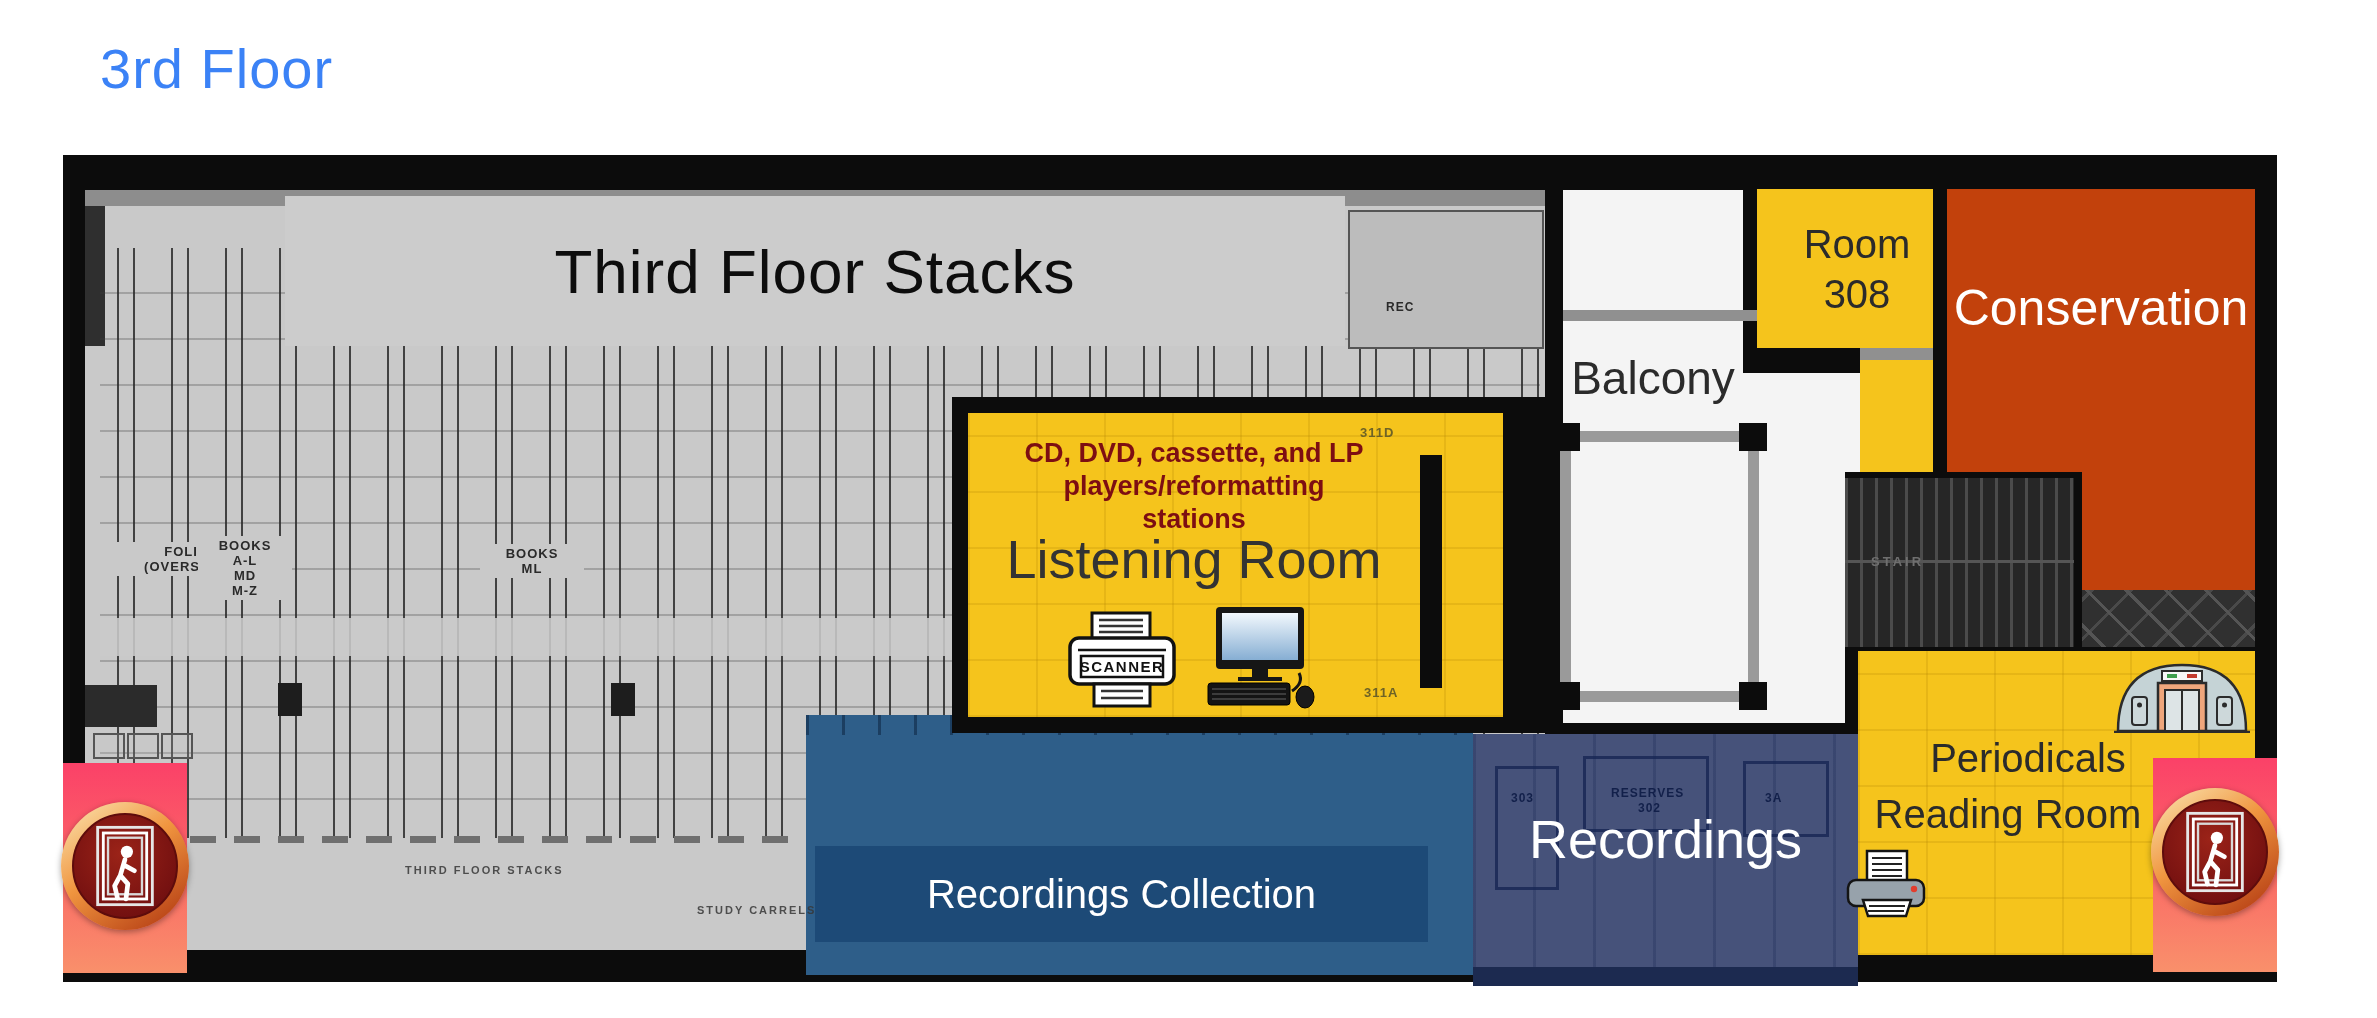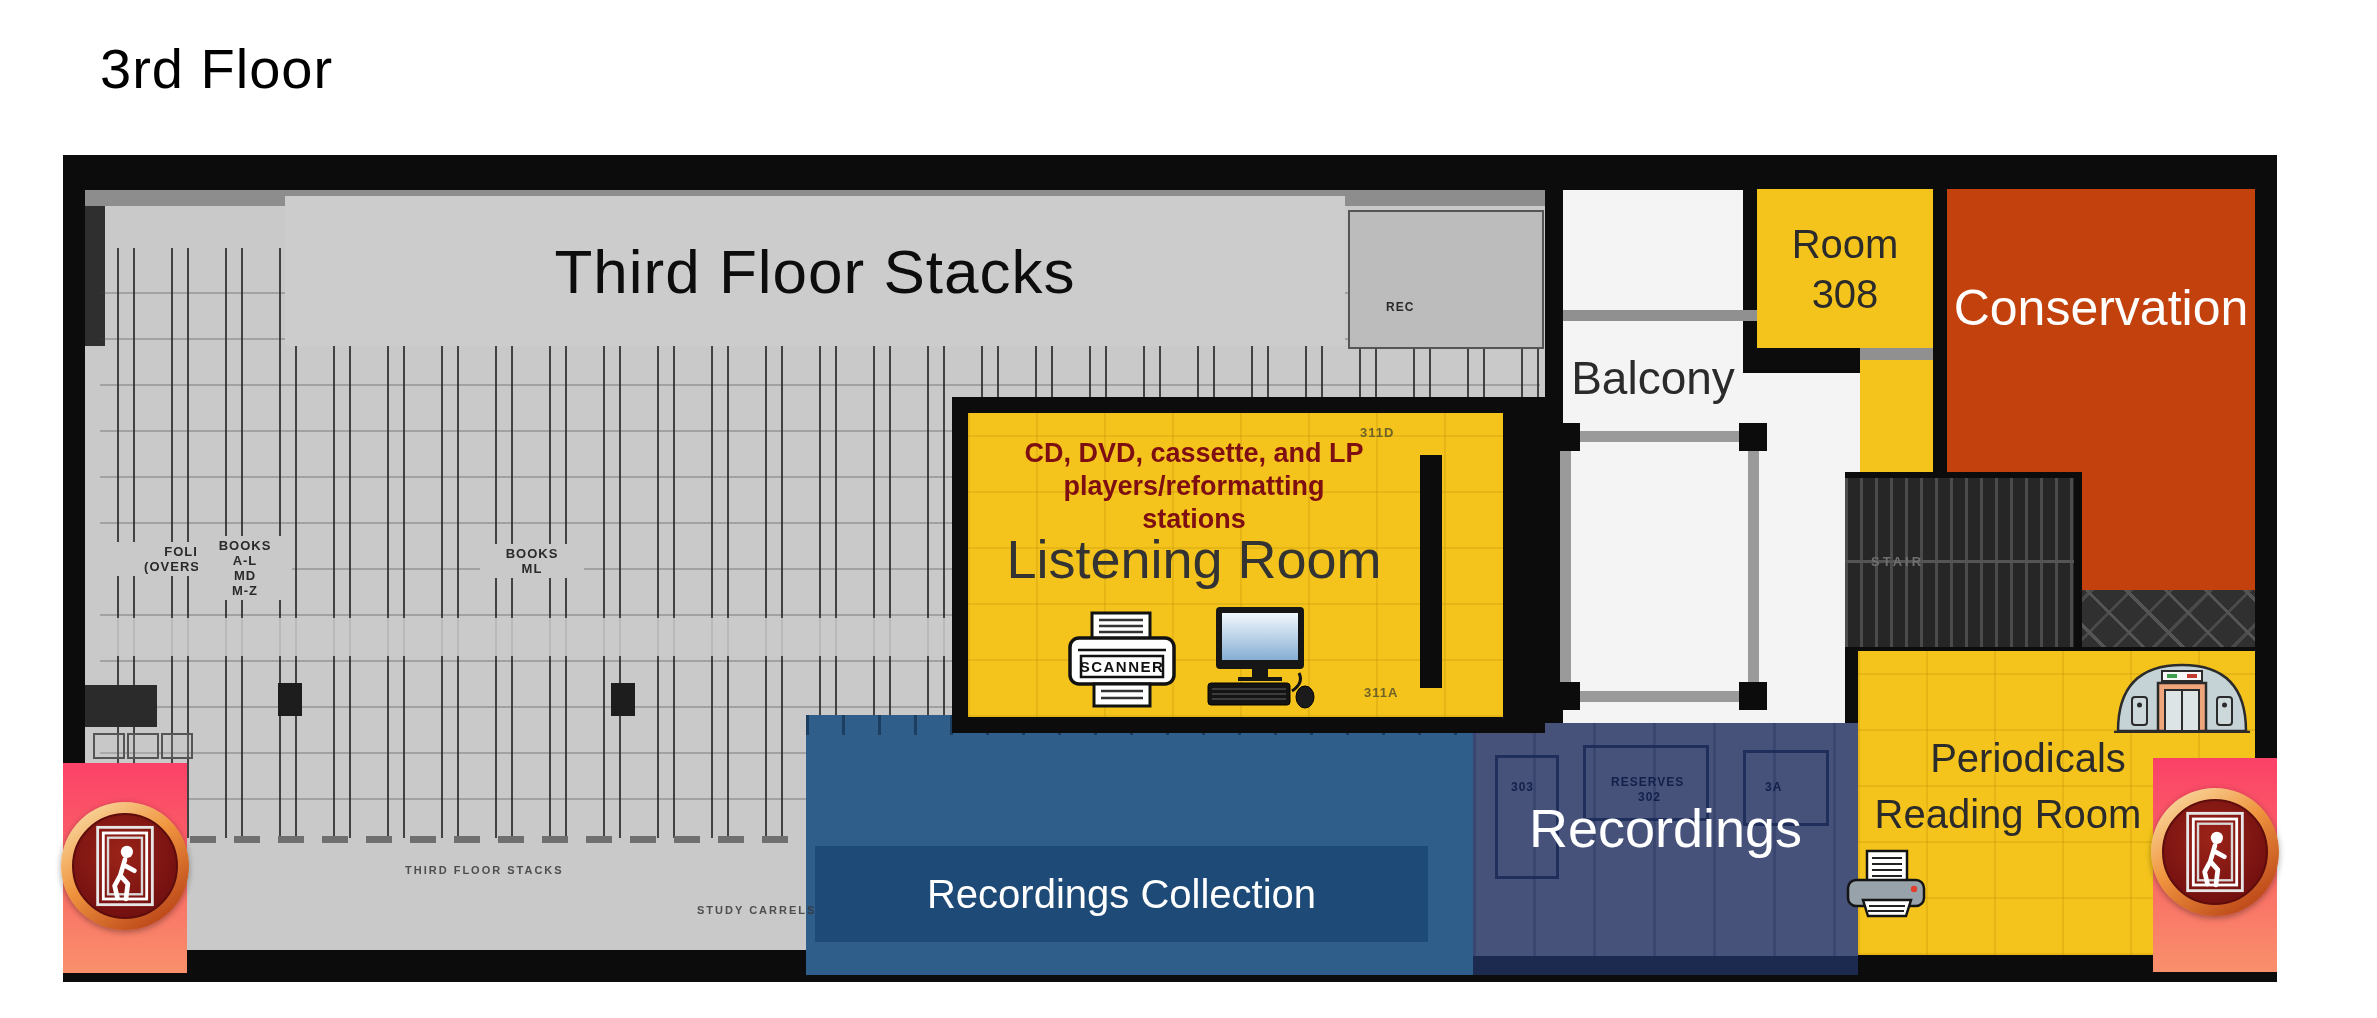--- a/index.html
+++ b/index.html
@@ -24,21 +24,21 @@
   
   .yellow{background:#f5c41c;}
   .yellow-pat{background-image:
      repeating-linear-gradient(0deg,rgba(170,125,0,.20) 0 2px,transparent 2px 56px),
      repeating-linear-gradient(90deg,rgba(170,125,0,.20) 0 2px,transparent 2px 68px);}
   .maroon{color:#7d0e12;font-weight:bold;font-size:27px;line-height:33px;}
   .roomnum{color:#6e6326;font-weight:bold;font-size:13px;letter-spacing:1px;}
   
   .blue{background:#2e5e89;}
   .blue-overlay{background:#1d4a77;}
-  .slate{background:#46527a;}
+  .slate{background:#46527a;margin-top:11px;}
   .slate-pat{background-image:repeating-linear-gradient(90deg,rgba(20,35,80,.25) 0 3px,transparent 3px 60px);}
   .planrect{border:3px solid rgba(22,38,84,.8);}
   .planlbl{color:rgba(16,30,72,.95);font-size:12px;font-weight:bold;letter-spacing:1px;}
   .navy{background:#c2410c;}
   .whiteroom{background:#f4f4f4;}
   .graybar{background:#909090;}
   .post{background:#0c0c0c;}
   .railbar{background:#9a9a9a;}
   .stair{background:#262626;background-image:repeating-linear-gradient(90deg,#4b4b4b 0 3px,transparent 3px 15px);}
   .zigzag{background-color:#303030;background-image:
@@ -53,21 +53,21 @@
   .exit-core{position:absolute;inset:11px;border-radius:50%;
              background:radial-gradient(circle at 45% 38%,#9b2318 0%,#731010 75%);
              border:2px solid #5e0c0c;display:flex;align-items:center;justify-content:center;}
   .tinybox{border:2px solid #555;background:rgba(201,201,201,.2);}
 </style>
 </head>
 <body>
 
 <div class="page">
 
-  <div class="abs" style="left:100px;top:36px;font-size:56px;color:#000000;letter-spacing:1px;">3rd Floor</div>
+  <div class="abs" style="left:100px;top:36px;font-size:56px;color:#3b82f6;letter-spacing:1px;">3rd Floor</div>
 
   <div class="abs wall" style="left:63px;top:155px;width:2214px;height:827px;"></div>
 
   <div class="abs stacks" style="left:85px;top:190px;width:1460px;height:760px;">
     <div class="abs" style="left:0;top:0;width:1460px;height:16px;background:#8d8d8d;"></div>
     <div class="abs" style="left:0;top:16px;width:20px;height:140px;background:#2f2f2f;"></div>
     <div class="abs shelves" style="left:15px;top:58px;width:1440px;height:590px;"></div>
     <div class="abs aisle" style="left:15px;top:428px;width:1440px;height:38px;"></div>
     <div class="abs sblock" style="left:193px;top:493px;width:24px;height:33px;"></div>
     <div class="abs sblock" style="left:526px;top:493px;width:24px;height:33px;"></div>
@@ -141,21 +141,21 @@
     <div class="abs railbar" style="left:10px;top:268px;width:195px;height:11px;"></div>
     <div class="abs railbar" style="left:8px;top:14px;width:11px;height:260px;"></div>
     <div class="abs railbar" style="left:196px;top:14px;width:11px;height:260px;"></div>
     <div class="abs post" style="left:0;top:0;width:28px;height:28px;"></div>
     <div class="abs post" style="left:187px;top:0;width:28px;height:28px;"></div>
     <div class="abs post" style="left:0;top:259px;width:28px;height:28px;"></div>
     <div class="abs post" style="left:187px;top:259px;width:28px;height:28px;"></div>
   </div>
 
   <div class="abs yellow" style="left:1757px;top:189px;width:176px;height:159px;">
-    <div class="abs ctr dark-big" style="left:0;top:8px;width:176px;height:143px;flex-direction:column;font-size:40px;line-height:50px;">
+    <div class="abs ctr dark-big" style="left:0;top:8px;width:176px;height:143px;flex-direction:column;font-size:40px;line-height:50px;padding-left:12px;">
       <span>Room</span>
       <span>308</span>
     </div>
   </div>
   <div class="abs graybar" style="left:1860px;top:348px;width:73px;height:12px;"></div>
   <div class="abs yellow" style="left:1860px;top:360px;width:73px;height:112px;"></div>
 
   <div class="abs navy" style="left:1947px;top:189px;width:308px;height:283px;">
     <div class="abs ctr" style="left:0;top:88px;width:308px;height:62px;">
       <span class="white-big" style="font-size:50px;">Conservation</span>

